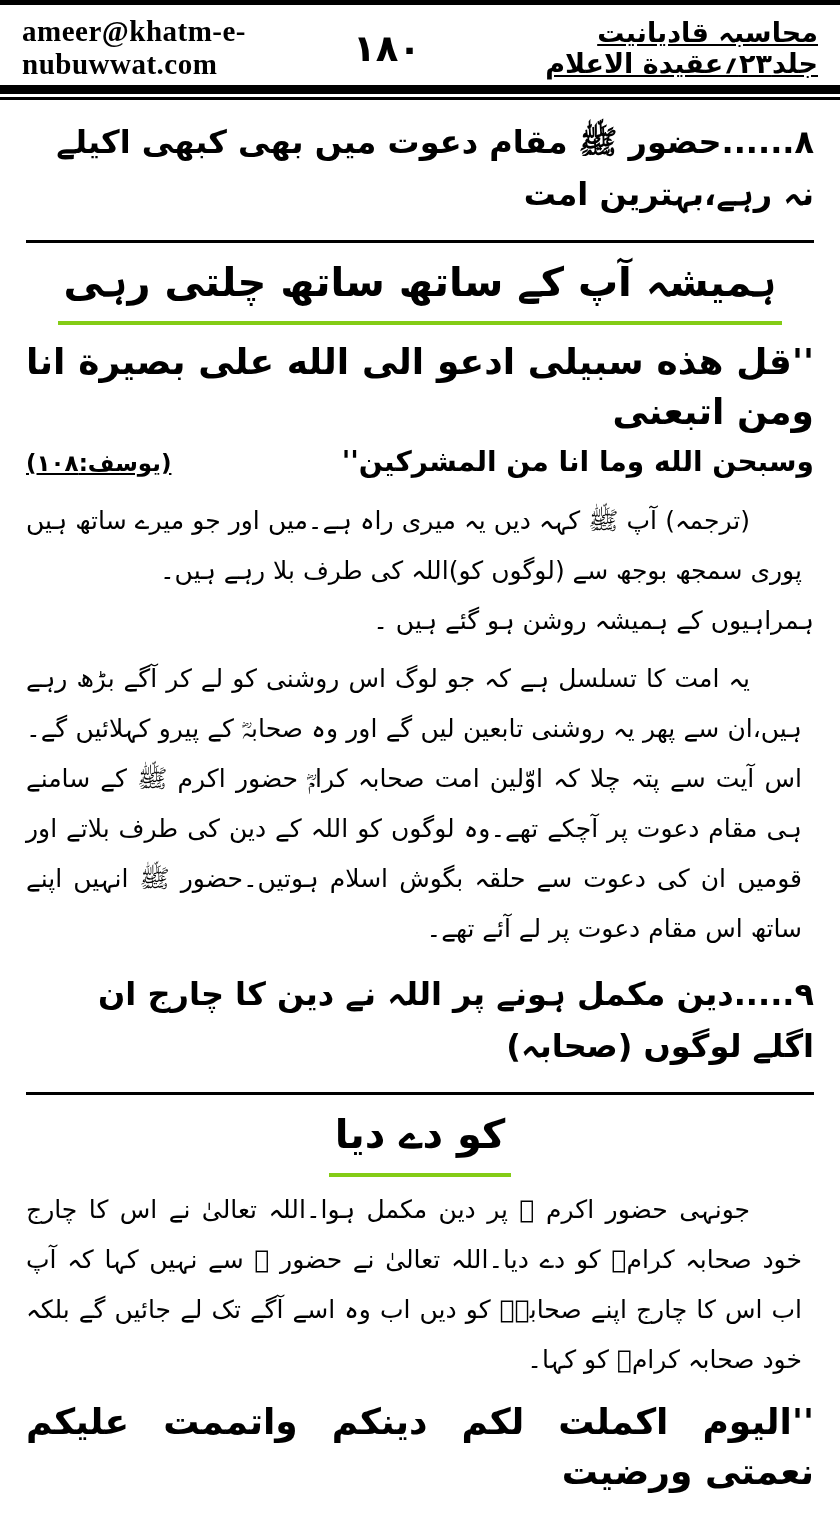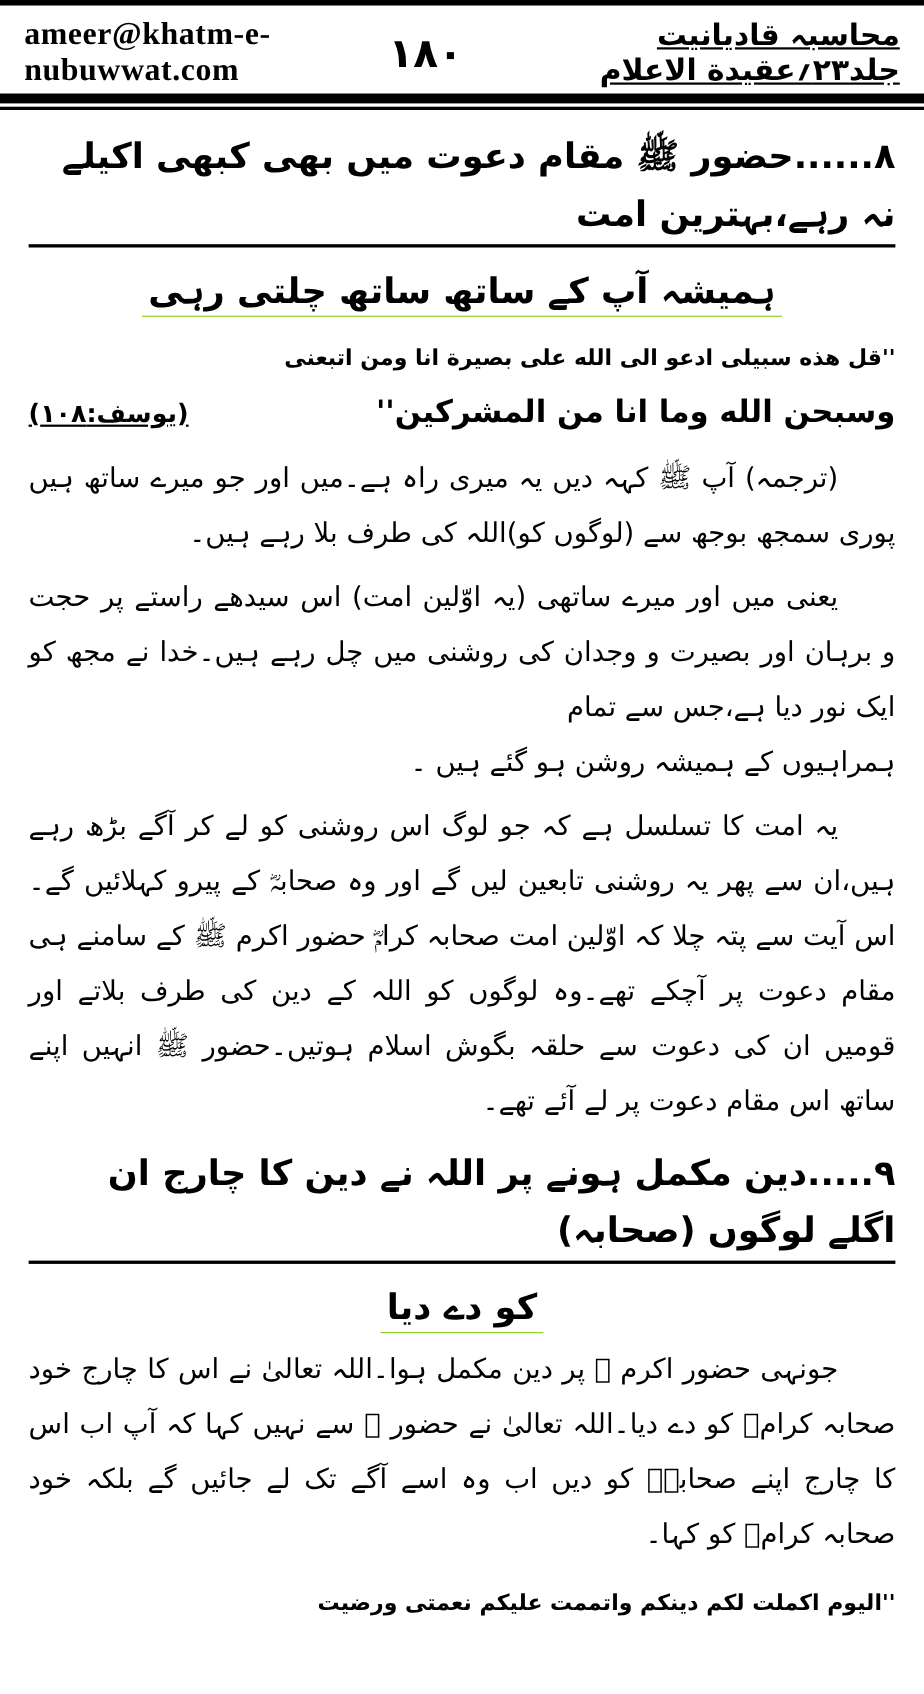--- a/index.html
+++ b/index.html
@@ -26,41 +26,41 @@
   .booktitle { font-size: 27px; font-weight: bold; direction: rtl; text-align: right; text-decoration: underline; }
 
   
   .rule { border-top: 9px solid #000; border-bottom: 3px solid #000; height: 15px; margin: 2px 0 0 0; }
 
   main { flex: 1; padding: 2px 26px 0 26px; direction: rtl; }
 
   .heading { font-weight: bold; margin: 14px 0 4px 0; }
   .h-l1 {
     display: block; font-size: 32px; line-height: 52px; text-align: right;
-    border-bottom: 3px solid #000; padding-bottom: 2px;
+    border-bottom: 3px solid #000; padding-bottom: 20px;
   }
   .h-l2wrap { display: block; text-align: center; margin-top: 16px; }
   .h-l2 {
-    display: inline-block; font-size: 32px; line-height: 46px;
-    border-bottom: 1px solid #84cc16; padding: 0 6px 0 6px;
+    display: inline-block; font-size: 40px; line-height: 46px;
+    border-bottom: 4px solid #84cc16; padding: 0 6px 16px 6px;
   }
 
   .quote {
-    font-weight: bold; font-size: 20px; line-height: 50px;
+    font-weight: bold; font-size: 36px; line-height: 50px;
     text-align: justify; margin: 12px 0 0 0;
   }
   .qrow {
     display: flex; justify-content: space-between; align-items: baseline;
     font-weight: bold; font-size: 28px; line-height: 50px;
   }
   .qref { font-size: 23px; white-space: nowrap; text-decoration: underline; }
 
   .para {
     font-size: 25px; line-height: 50px; text-align: justify;
-    text-indent: 52px; margin: 8px 0 0 0;
+    text-indent: 52px; margin: 8px 12px 0 0;
   }
   .lastrow {
     display: flex; justify-content: space-between; align-items: baseline;
     font-size: 25px; line-height: 50px;
   }
   .lref { font-size: 22px; font-weight: bold; white-space: nowrap; }
 </style>
 </head>
 <body>
 
@@ -86,21 +86,20 @@
     </div>
 
     <div class="quote">''قل هذه سبيلى ادعو الى الله على بصيرة انا ومن اتبعنى</div>
     <div class="qrow">
       <span>وسبحن الله وما انا من المشركين''</span>
       <span class="qref">(یوسف:۱۰۸)</span>
     </div>
 
     <p class="para">(ترجمہ) آپ ﷺ کہہ دیں یہ میری راہ ہے۔میں اور جو میرے ساتھ ہیں پوری سمجھ بوجھ سے (لوگوں کو)اللہ کی طرف بلا رہے ہیں۔</p>
 
-    <p class="para">یعنی میں اور میرے ساتھی (یہ اوّلین امت) اس سیدھے راستے پر حجت و برہان اور بصیرت و وجدان کی روشنی میں چل رہے ہیں۔خدا نے مجھ کو ایک نور دیا ہے،جس سے تمام</p>
     <div class="lastrow">
       <span>ہمراہیوں کے ہمیشہ روشن ہو گئے ہیں ۔</span>
     </div>
 
     <p class="para">یہ امت کا تسلسل ہے کہ جو لوگ اس روشنی کو لے کر آگے بڑھ رہے ہیں،ان سے پھر یہ روشنی تابعین لیں گے اور وہ صحابہؓ کے پیرو کہلائیں گے۔اس آیت سے پتہ چلا کہ اوّلین امت صحابہ کرامؓ حضور اکرم ﷺ کے سامنے ہی مقام دعوت پر آچکے تھے۔وہ لوگوں کو اللہ کے دین کی طرف بلاتے اور قومیں ان کی دعوت سے حلقہ بگوش اسلام ہوتیں۔حضور ﷺ انہیں اپنے ساتھ اس مقام دعوت پر لے آئے تھے۔</p>
 
     <div class="heading">
       <span class="h-l1">۹.....دین مکمل ہونے پر اللہ نے دین کا چارج ان اگلے لوگوں (صحابہ)</span>
       <span class="h-l2wrap">
         <span class="h-l2">کو دے دیا</span>

